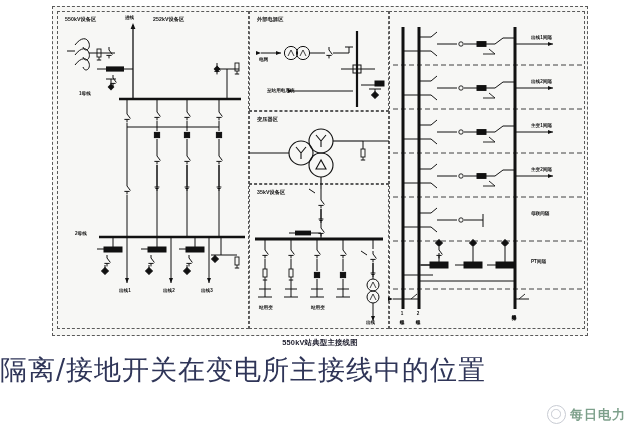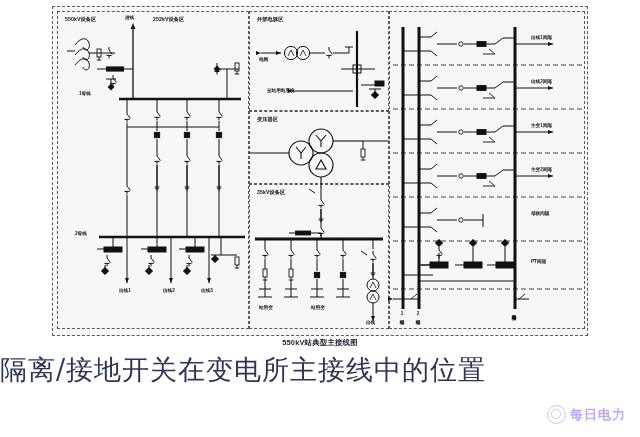--- a/index.html
+++ b/index.html
@@ -30,21 +30,21 @@
            font-size:27px;color:#2f3558;letter-spacing:1px;
            font-family:"DejaVu Serif","Liberation Serif",serif;}
 
   
   .wm{position:absolute;right:14px;top:405px;display:flex;align-items:center;gap:4px;
       opacity:.55;}
   .wm-logo{width:17px;height:17px;border:1.4px solid #9aa0ae;border-radius:50%;
            position:relative;}
   .wm-logo:before{content:"";position:absolute;left:3.2px;top:3.2px;width:7.4px;height:7.4px;
            border:1.2px solid #9aa0ae;border-radius:50%;}
-  .wm-text{font-size:13px;color:#8b5cf6;font-weight:bold;letter-spacing:1px;
+  .wm-text{font-size:13px;color:#14532d;font-weight:bold;letter-spacing:1px;
            font-family:"DejaVu Sans",sans-serif;}
 </style>
 </head>
 <body>
 
 <div id="root">
 
   <div class="diagram">
 
     <div class="zone" style="left:4px;top:4px;width:192px;height:318px;"></div>

